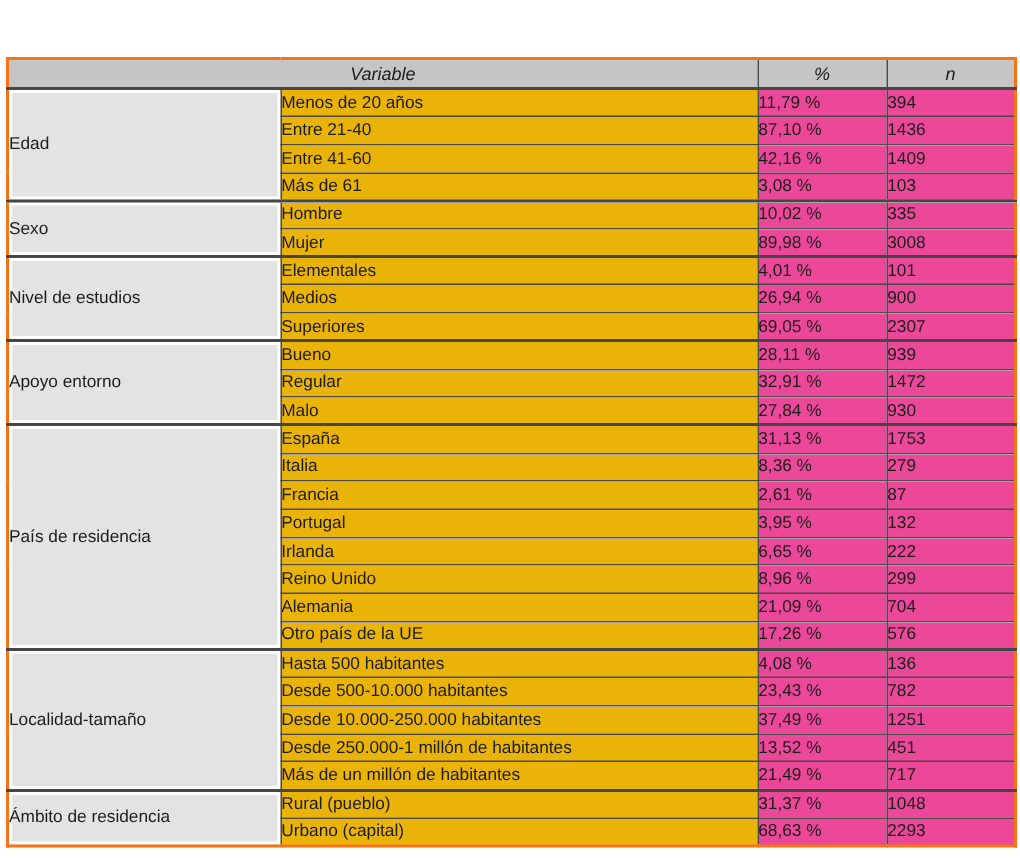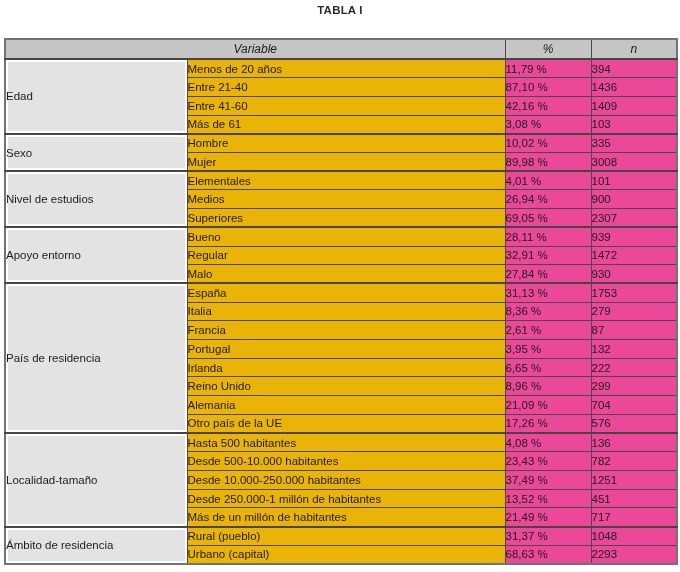--- a/index.html
+++ b/index.html
@@ -44,21 +44,21 @@
     color: #1c1c1c;
   }
   table.soc td, table.soc th {
     border: 1px solid #4a4a4a;
     padding: 0;
     overflow: hidden;
     white-space: nowrap;
   }
   
   table.soc {
-    border: 2px solid #737373;
+    border: 2px solid #f97316;
   }
   tr.header-row th {
     background: #c5c5c5;
     font-style: italic;
     font-weight: normal;
     text-align: center;
     height: 18px;
     border-bottom: 2px solid #464646;
     font-size: 12px;
   }
@@ -85,21 +85,20 @@
     border-top: 2px solid #464646;
   }
   tr.data-row { height: 18px; }
 </style>
 </head>
 <body>
 
 <div class="page">
 
   <div class="title-block">
-    <div class="title-line">TABLA I</div>
   </div>
 
   <table class="soc">
     <colgroup>
       <col style="width:182px">
       <col style="width:318px">
       <col style="width:86px">
       <col style="width:86px">
     </colgroup>
     <thead>

